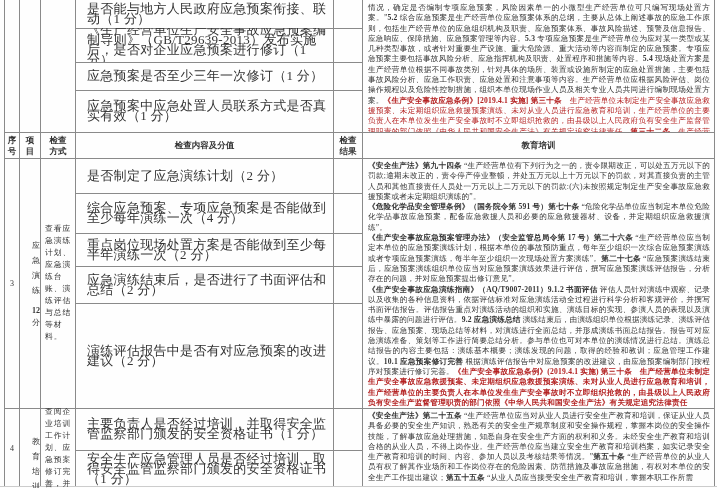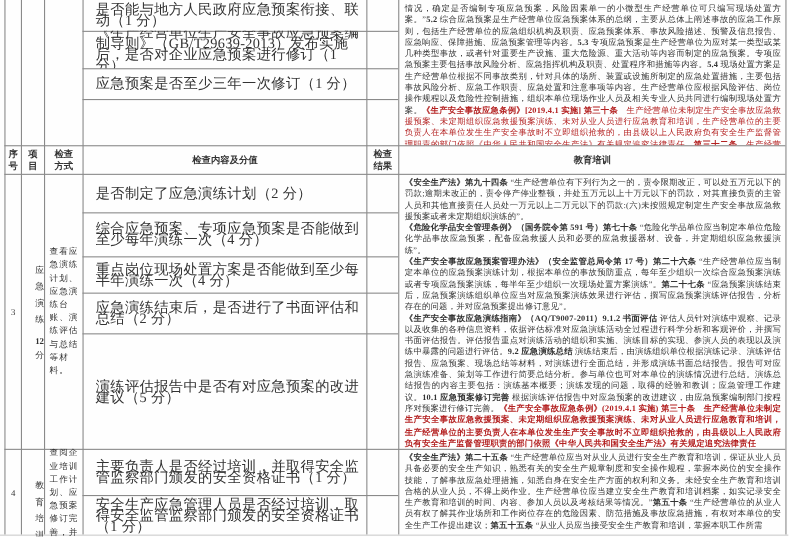--- a/index.html
+++ b/index.html
@@ -48,20 +48,21 @@
   <div class="hline" style="left:75px;top:233px;width:287px;"></div>
   <div class="hline" style="left:75px;top:266px;width:287px;"></div>
   <div class="hline" style="left:75px;top:303px;width:287px;"></div>
   <div class="hline" style="left:4px;top:408px;width:710px;"></div>
   <div class="hline" style="left:75px;top:450px;width:287px;"></div>
   <div class="hline" style="left:0;top:486px;width:717px;background:var(--page_edge,#ccc);"></div>
 
   <div class="cell ccell" style="left:76px;top:0;width:256px;height:28px;">是否能与地方人民政府应急预案衔接、联动（1 分）</div>
   <div class="cell ccell" style="left:76px;top:28px;width:256px;height:34px;">《生产经营单位生产安全事故应急预案编制导则》（GB/T29639-2013）发布实施后，是否对企业应急预案进行修订（1 分）</div>
   <div class="cell ccell" style="left:76px;top:62px;width:256px;height:28px;text-align:right;">应急预案是否至少三年一次修订（1 分）</div>
+  <div class="cell ccell" style="left:76px;top:90px;width:256px;height:42px;">应急预案中应急处置人员联系方式是否真实有效（1 分）</div>
 
   <div class="cell basis" style="left:363px;top:0;width:351px;height:132px;"><span>情况，确定是否编制专项应急预案，风险因素单一的小微型生产经营单位可只编写现场处置方案。”</span><span class="sg-b">5.2</span><span> 综合应急预案是生产经营单位应急预案体系的总纲，主要从总体上阐述事故的应急工作原则，包括生产经营单位的应急组织机构及职责、应急预案体系、事故风险描述、预警及信息报告、应急响应、保障措施、应急预案管理等内容。</span><span class="sg-b">5.3</span><span> 专项应急预案是生产经营单位为应对某一类型或某几种类型事故，或者针对重要生产设施、重大危险源、重大活动等内容而制定的应急预案。专项应急预案主要包括事故风险分析、应急指挥机构及职责、处置程序和措施等内容。</span><span class="sg-b">5.4</span><span> 现场处置方案是生产经营单位根据不同事故类别，针对具体的场所、装置或设施所制定的应急处置措施，主要包括事故风险分析、应急工作职责、应急处置和注意事项等内容。生产经营单位应根据风险评估、岗位操作规程以及危险性控制措施，组织本单位现场作业人员及相关专业人员共同进行编制现场处置方案。</span><span class="sg-rb">《生产安全事故应急条例》[2019.4.1 实施]</span><span class="sg-r"> </span><span class="sg-rb">第三十条</span><span class="sg-r">　生产经营单位未制定生产安全事故应急救援预案、未定期组织应急救援预案演练、未对从业人员进行应急教育和培训，生产经营单位的主要负责人在本单位发生生产安全事故时不立即组织抢救的，由县级以上人民政府负有安全生产监督管理职责的部门依照《中华人民共和国安全生产法》有关规定追究法律责任。</span><span class="sg-rb">第三十二条</span><span class="sg-r">　生产经营单位未将生产安全事故应急救援预案报送备案、未建立应急值班制度或者配备应急值班人员的，由县级以上人民政府负有安全生产监督管理职责的部门责令限期改正；逾期未改正的，处 3 万元以上 5 万元以下的罚款，对直接负责的主管人员和其他直接责任人员处 1 万元以上 2 万元以下的罚款。</span></div>
 
   <div class="cell hdr" style="left:5px;top:133px;width:14px;height:25px;">序
 号</div>
   <div class="cell hdr" style="left:20px;top:133px;width:20px;height:25px;">项
 目</div>
   <div class="cell hdr" style="left:41px;top:133px;width:34px;height:25px;">检查
 方式</div>
   <div class="cell hdr" style="left:76px;top:133px;width:257px;height:25px;">检查内容及分值</div>
@@ -71,23 +72,23 @@
 
   <div class="cell seqcell" style="left:5px;top:158px;width:14px;height:250px;">3</div>
   <div class="cell itemcell" style="left:20px;top:158px;width:20px;height:250px;">
     <span class="itemlabel">应急演练</span>
     <span class="itemscore">12</span>
     <span class="itemunit">分</span>
   </div>
   <div class="cell methodcell" style="left:41px;top:158px;width:34px;height:250px;">查看应急演练计划、应急演练台账、演练评估与总结等材料。</div>
   <div class="cell ccell" style="left:76px;top:158px;width:256px;height:35px;">是否制定了应急演练计划（2 分）</div>
   <div class="cell ccell" style="left:76px;top:193px;width:256px;height:40px;">综合应急预案、专项应急预案是否能做到至少每年演练一次（4 分）</div>
-  <div class="cell ccell" style="left:76px;top:233px;width:256px;height:33px;">重点岗位现场处置方案是否能做到至少每半年演练一次（4 分）</div>
+  <div class="cell ccell" style="left:76px;top:233px;width:256px;height:33px;">重点岗位现场处置方案是否能做到至少每半年演练一次（2 分）</div>
   <div class="cell ccell" style="left:76px;top:266px;width:256px;height:37px;">应急演练结束后，是否进行了书面评估和总结（2 分）</div>
-  <div class="cell ccell" style="left:76px;top:303px;width:256px;height:105px;">演练评估报告中是否有对应急预案的改进建议（5 分）</div>
+  <div class="cell ccell" style="left:76px;top:303px;width:256px;height:105px;">演练评估报告中是否有对应急预案的改进建议（2 分）</div>
   <div class="cell basis" style="left:363px;top:158px;width:351px;height:250px;"><span class="sg-b">《安全生产法》第九十四条</span><span> “生产经营单位有下列行为之一的，责令限期改正，可以处五万元以下的罚款;逾期未改正的，责令停产停业整顿，并处五万元以上十万元以下的罚款，对其直接负责的主管人员和其他直接责任人员处一万元以上二万元以下的罚款:(六)未按照规定制定生产安全事故应急救援预案或者未定期组织演练的”。</span><br><span class="sg-b">《危险化学品安全管理条例》（国务院令第 591 号）第七十条</span><span> “危险化学品单位应当制定本单位危险化学品事故应急预案，配备应急救援人员和必要的应急救援器材、设备，并定期组织应急救援演练”。</span><br><span class="sg-b">《生产安全事故应急预案管理办法》（安全监管总局令第 17 号）第二十六条</span><span> “生产经营单位应当制定本单位的应急预案演练计划，根据本单位的事故预防重点，每年至少组织一次综合应急预案演练或者专项应急预案演练，每半年至少组织一次现场处置方案演练”。</span><span class="sg-b">第二十七条</span><span> “应急预案演练结束后，应急预案演练组织单位应当对应急预案演练效果进行评估，撰写应急预案演练评估报告，分析存在的问题，并对应急预案提出修订意见”。</span><br><span class="sg-b">《生产安全事故应急演练指南》（AQ/T9007-2011）9.1.2 书面评估</span><span> 评估人员针对演练中观察、记录以及收集的各种信息资料，依据评估标准对应急演练活动全过程进行科学分析和客观评价，并撰写书面评估报告。评估报告重点对演练活动的组织和实施、演练目标的实现、参演人员的表现以及演练中暴露的问题进行评估。</span><span class="sg-b">9.2 应急演练总结</span><span> 演练结束后，由演练组织单位根据演练记录、演练评估报告、应急预案、现场总结等材料，对演练进行全面总结，并形成演练书面总结报告。报告可对应急演练准备、策划等工作进行简要总结分析。参与单位也可对本单位的演练情况进行总结。演练总结报告的内容主要包括：演练基本概要；演练发现的问题，取得的经验和教训；应急管理工作建议。</span><span class="sg-b">10.1 应急预案修订完善</span><span> 根据演练评估报告中对应急预案的改进建议，由应急预案编制部门按程序对预案进行修订完善。</span><span class="sg-rb">《生产安全事故应急条例》(2019.4.1 实施)</span><span class="sg-r"> </span><span class="sg-rb">第三十条　生产经营单位未制定生产安全事故应急救援预案、未定期组织应急救援预案演练、未对从业人员进行应急教育和培训，生产经营单位的主要负责人在本单位发生生产安全事故时不立即组织抢救的，由县级以上人民政府负有安全生产监督管理职责的部门依照《中华人民共和国安全生产法》有关规定追究法律责任</span><br></div>
 
   <div class="cell seqcell" style="left:5px;top:408px;width:14px;height:80px;">4</div>
   <div class="cell itemcell" style="left:20px;top:432px;width:20px;height:80px;">
     <span class="itemlabel">教育培训</span>
     <span class="itemscore">11</span>
   </div>
   <div class="cell methodcell" style="left:41px;top:408px;width:34px;height:80px;">查阅企业培训工作计划、应急预案修订完善，并</div>
   <div class="cell ccell" style="left:76px;top:408px;width:256px;height:42px;">主要负责人是否经过培训，并取得安全监管监察部门颁发的安全资格证书（1 分）</div>
   <div class="cell ccell" style="left:76px;top:450px;width:256px;height:38px;">安全生产应急管理人员是否经过培训，取得安全监管监察部门颁发的安全资格证书（1 分）</div>

